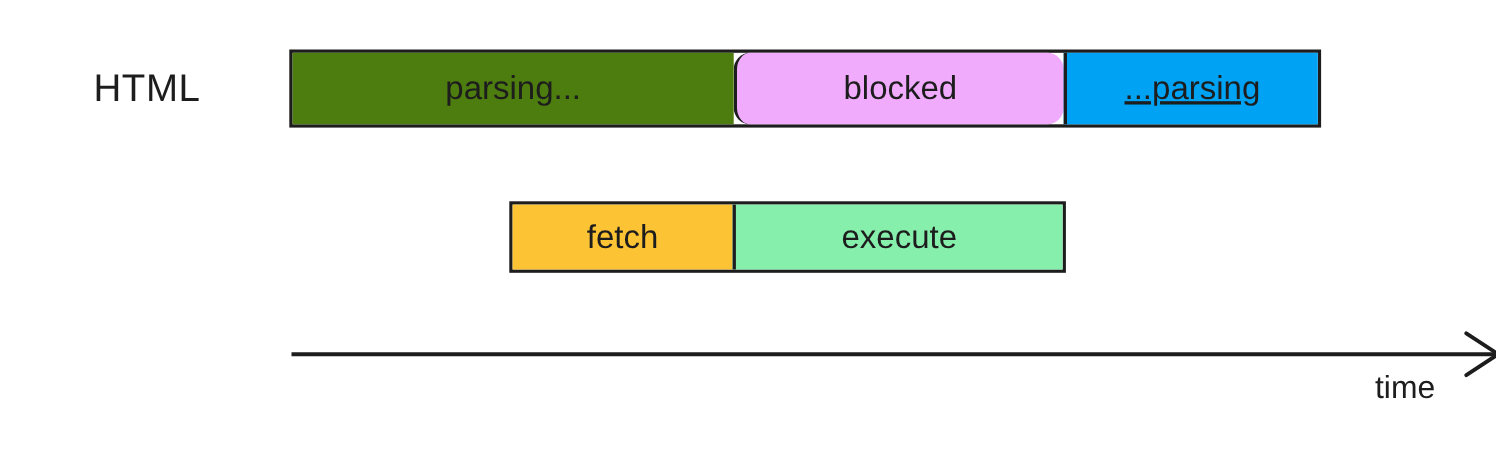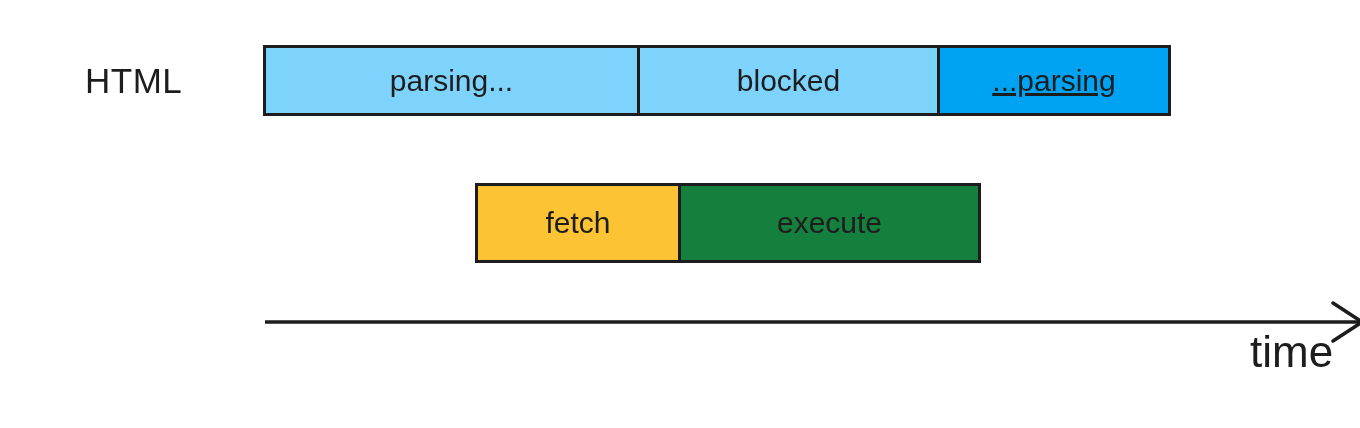--- a/index.html
+++ b/index.html
@@ -25,62 +25,62 @@
     color: var(--ink);
   }
   .row-label.html { top: 45px; height: 71px; }
   .row-label.js   { top: 183px; height: 70px; }
   .bar {
     position: absolute;
     display: inline-flex;
     border: 3px solid var(--ink);
   }
   .bar.html { left: 224px; top: 45px; height: 71px; }
-  .bar.js   { left: 436px; top: 183px; height: 80px; justify-content: center; }
+  .bar.js   { left: 424px; top: 183px; height: 65px; justify-content: center; }
   .segment {
     display: flex;
     align-items: center;
     justify-content: center;
     height: 100%;
     font-size: 30px;
     color: var(--ink);
   }
   .segment + .segment { border-left: 3px solid var(--ink); }
   .time-axis {
     position: absolute;
     left: 224px;
     top: 300px;
     width: 1110px;
     height: 44px;
   }
   .axis-label {
     position: absolute;
     left: 1211px;
-    top: 327px;
-    font-size: 44px;
+    top: 337px;
+    font-size: 29px;
     color: var(--ink);
   }
 </style>
 </head>
 <body style="background: rgb(255, 255, 255);">
 
 <div class="canvas">
 
   <div class="row-label html">HTML</div>
 
   <div class="bar html">
-    <div class="segment" style="width: 371px; background: #7dd3fc;">parsing...</div>
-    <div class="segment" style="width: 300px; background: #7dd3fc;">blocked</div>
+    <div class="segment" style="width: 401px; background: #4d7c0f;">parsing...</div>
+    <div class="segment" style="width: 300px; background: #f0abfc; border-radius: 15px;">blocked</div>
     <div class="segment" style="width: 231px; background: rgb(0, 162, 243); text-decoration: underline;">...parsing</div>
   </div>
 
 
   <div class="bar js">
     <div class="segment" style="width: 200px; background: rgb(252, 196, 52);">fetch</div>
-    <div class="segment" style="width: 300px; background: #15803d;">execute</div>
+    <div class="segment" style="width: 300px; background: #86efac;">execute</div>
   </div>
 
   <svg class="time-axis" viewBox="0 0 1110 44">
     <line x1="2" y1="22" x2="1096" y2="22" stroke="#1d1d1d" stroke-width="3.5"></line>
     <polyline points="1070,3 1099,22 1070,41" fill="none" stroke="#1d1d1d" stroke-width="3.5" stroke-linecap="round" stroke-linejoin="miter"></polyline>
   </svg>
 
   <div class="axis-label">time</div>
 
 </div>

